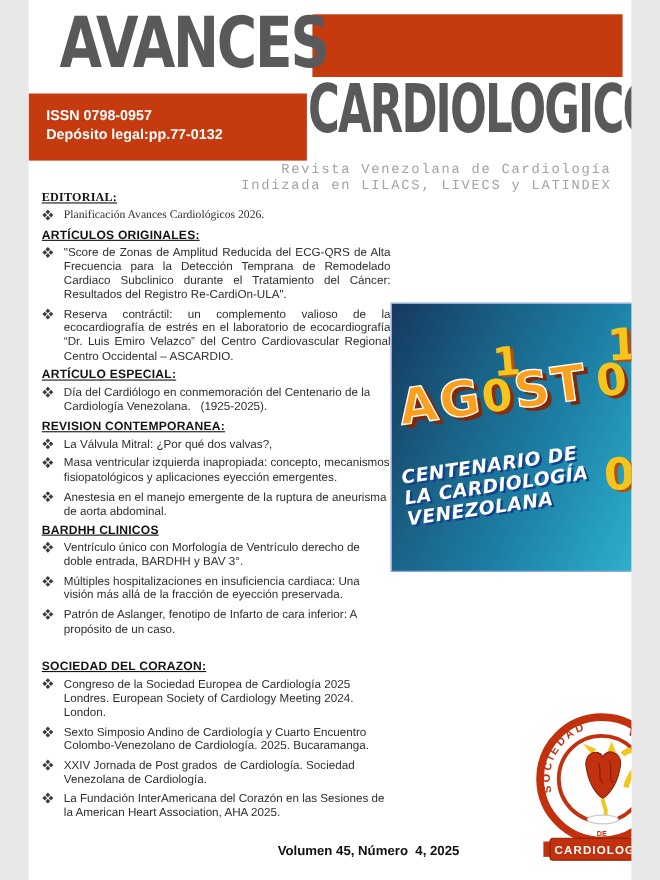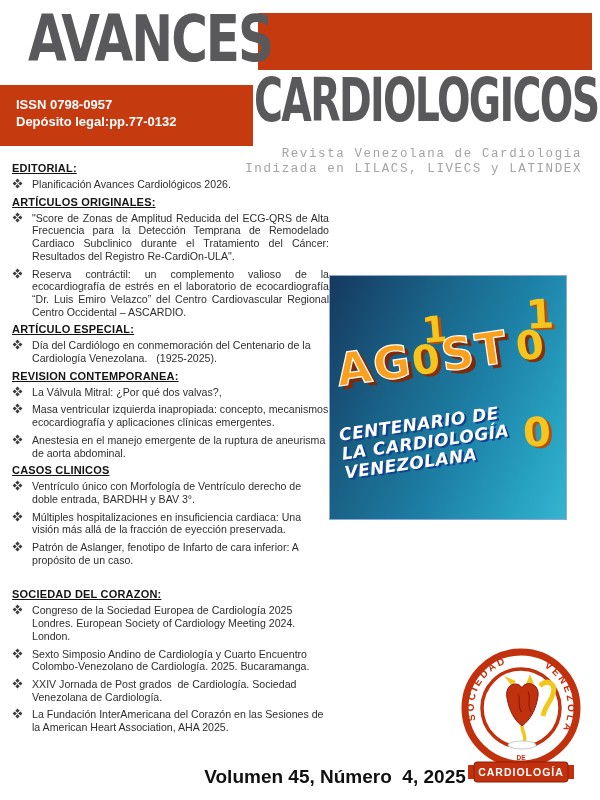--- a/index.html
+++ b/index.html
@@ -1,36 +1,36 @@
 <!DOCTYPE html>
 <html><head>
 <meta charset="utf-8">
 <style>
   html,body{margin:0;padding:0;background:#e8e8e8;}
-  .page{position:relative;width:600px;height:800px;background:#ffffff;overflow:hidden;
+  .page{position:relative;width:548px;height:800px;background:#ffffff;overflow:hidden;
         font-family:"Liberation Sans",sans-serif;margin:0 auto;}
 
   
   .title-avances{position:absolute;left:28px;top:2px;font-family:"DejaVu Sans",sans-serif;
     font-weight:bold;font-size:50px;color:#59595b;letter-spacing:-2px;
     transform:scale(1.0,1.28);transform-origin:left top;z-index:2;white-space:nowrap;}
   .bar-top{position:absolute;left:258px;right:8px;top:13px;height:57px;background:#c63a10;z-index:1;}
   .bar-issn{position:absolute;left:0;top:85px;width:253px;height:61px;background:#c63a10;
     color:#ffffff;box-sizing:border-box;padding:11px 0 0 16px;font-weight:bold;
     font-size:13px;line-height:17px;z-index:1;}
   .title-cardio{position:absolute;left:254px;top:64px;font-family:"DejaVu Sans",sans-serif;
     font-weight:bold;font-size:47px;color:#59595b;letter-spacing:-2px;
     transform:scale(0.84,1.30);transform-origin:left top;z-index:2;white-space:nowrap;}
   .subtitle{position:absolute;right:18px;top:147px;text-align:right;color:#a3a3a3;
     font-size:12.5px;letter-spacing:1.6px;line-height:15px;font-family:Liberation Mono, monospace;}
 
   
   .toc{position:absolute;left:12px;top:162px;width:317px;color:#2e2e2e;}
   .section{}
-  .section:first-child{margin-top:0;}
+  .section:first-child{margin-top:12px;font-family:Liberation Serif, serif;}
   .section:last-child{margin-top:22px;}
   .heading{font-weight:bold;font-size:11px;text-decoration:underline;color:#141414;
     margin-bottom:4px;letter-spacing:0.2px;}
   .item{display:flex;gap:11px;margin:3px 0 5px 2px;}
   .item-text{font-size:10.6px;line-height:1.2;flex:1;}
   .section:nth-of-type(2) .item-text{text-align:justify;}
   .bullet{width:7px;height:7px;flex:0 0 auto;margin-top:2px;transform:rotate(45deg);
     display:grid;grid-template-columns:1fr 1fr;grid-template-rows:1fr 1fr;gap:1px;}
   .bullet i{background:#3b3b3b;display:block;}
 
@@ -49,21 +49,21 @@
   .wo{color:#f9a01e;-webkit-text-stroke:1.2px #ffffff;text-shadow:4px 4px 0 #7e2a0d;}
   .wd{color:#f6c51d;font-size:40px;text-shadow:3px 3px 0 #8a2f0e;}
   .wd:last-child{margin-left:8px;}
   .pcaption{position:absolute;left:8px;top:150px;transform:rotate(-8deg);transform-origin:left top;
     font-family:"DejaVu Sans",sans-serif;font-weight:bold;font-style:italic;color:#ffffff;
     font-size:17px;line-height:19px;letter-spacing:0.5px;text-shadow:2px 2px 0 #14418c;white-space:nowrap;}
 
   
   .seal{position:absolute;left:452px;top:646px;width:138px;height:148px;}
   .volume{position:absolute;left:70px;right:0;top:766px;text-align:center;
-    font-weight:bold;font-size:19px;color:#111111;}
+    font-weight:bold;font-size:12px;color:#111111;}
 </style>
 </head>
 <body>
 
 <div class="page">
 
   <div class="title-avances">AVANCES</div>
   <div class="bar-top"></div>
 
   <div class="bar-issn">
@@ -134,34 +134,34 @@
           </span>
           <span class="item-text">La Válvula Mitral: ¿Por qué dos valvas?,</span>
         </div>
         <div class="item">
           <span class="bullet">
             <i></i>
             <i></i>
             <i></i>
             <i></i>
           </span>
-          <span class="item-text">Masa ventricular izquierda inapropiada: concepto, mecanismos ecocardiografía y aplicaciones clínicas emergentes.</span>
+          <span class="item-text">Masa ventricular izquierda inapropiada: concepto, mecanismos fisiopatológicos y aplicaciones eyección emergentes.</span>
         </div>
         <div class="item">
           <span class="bullet">
             <i></i>
             <i></i>
             <i></i>
             <i></i>
           </span>
           <span class="item-text">Anestesia en el manejo emergente de la ruptura de aneurisma de aorta abdominal.</span>
         </div>
       </section>
       <section class="section">
-        <div class="heading">CASOS CLINICOS</div>
+        <div class="heading">BARDHH CLINICOS</div>
         <div class="item">
           <span class="bullet">
             <i></i>
             <i></i>
             <i></i>
             <i></i>
           </span>
           <span class="item-text">Ventrículo único con Morfología de Ventrículo derecho de doble entrada, BARDHH y BAV 3°.</span>
         </div>
         <div class="item">

